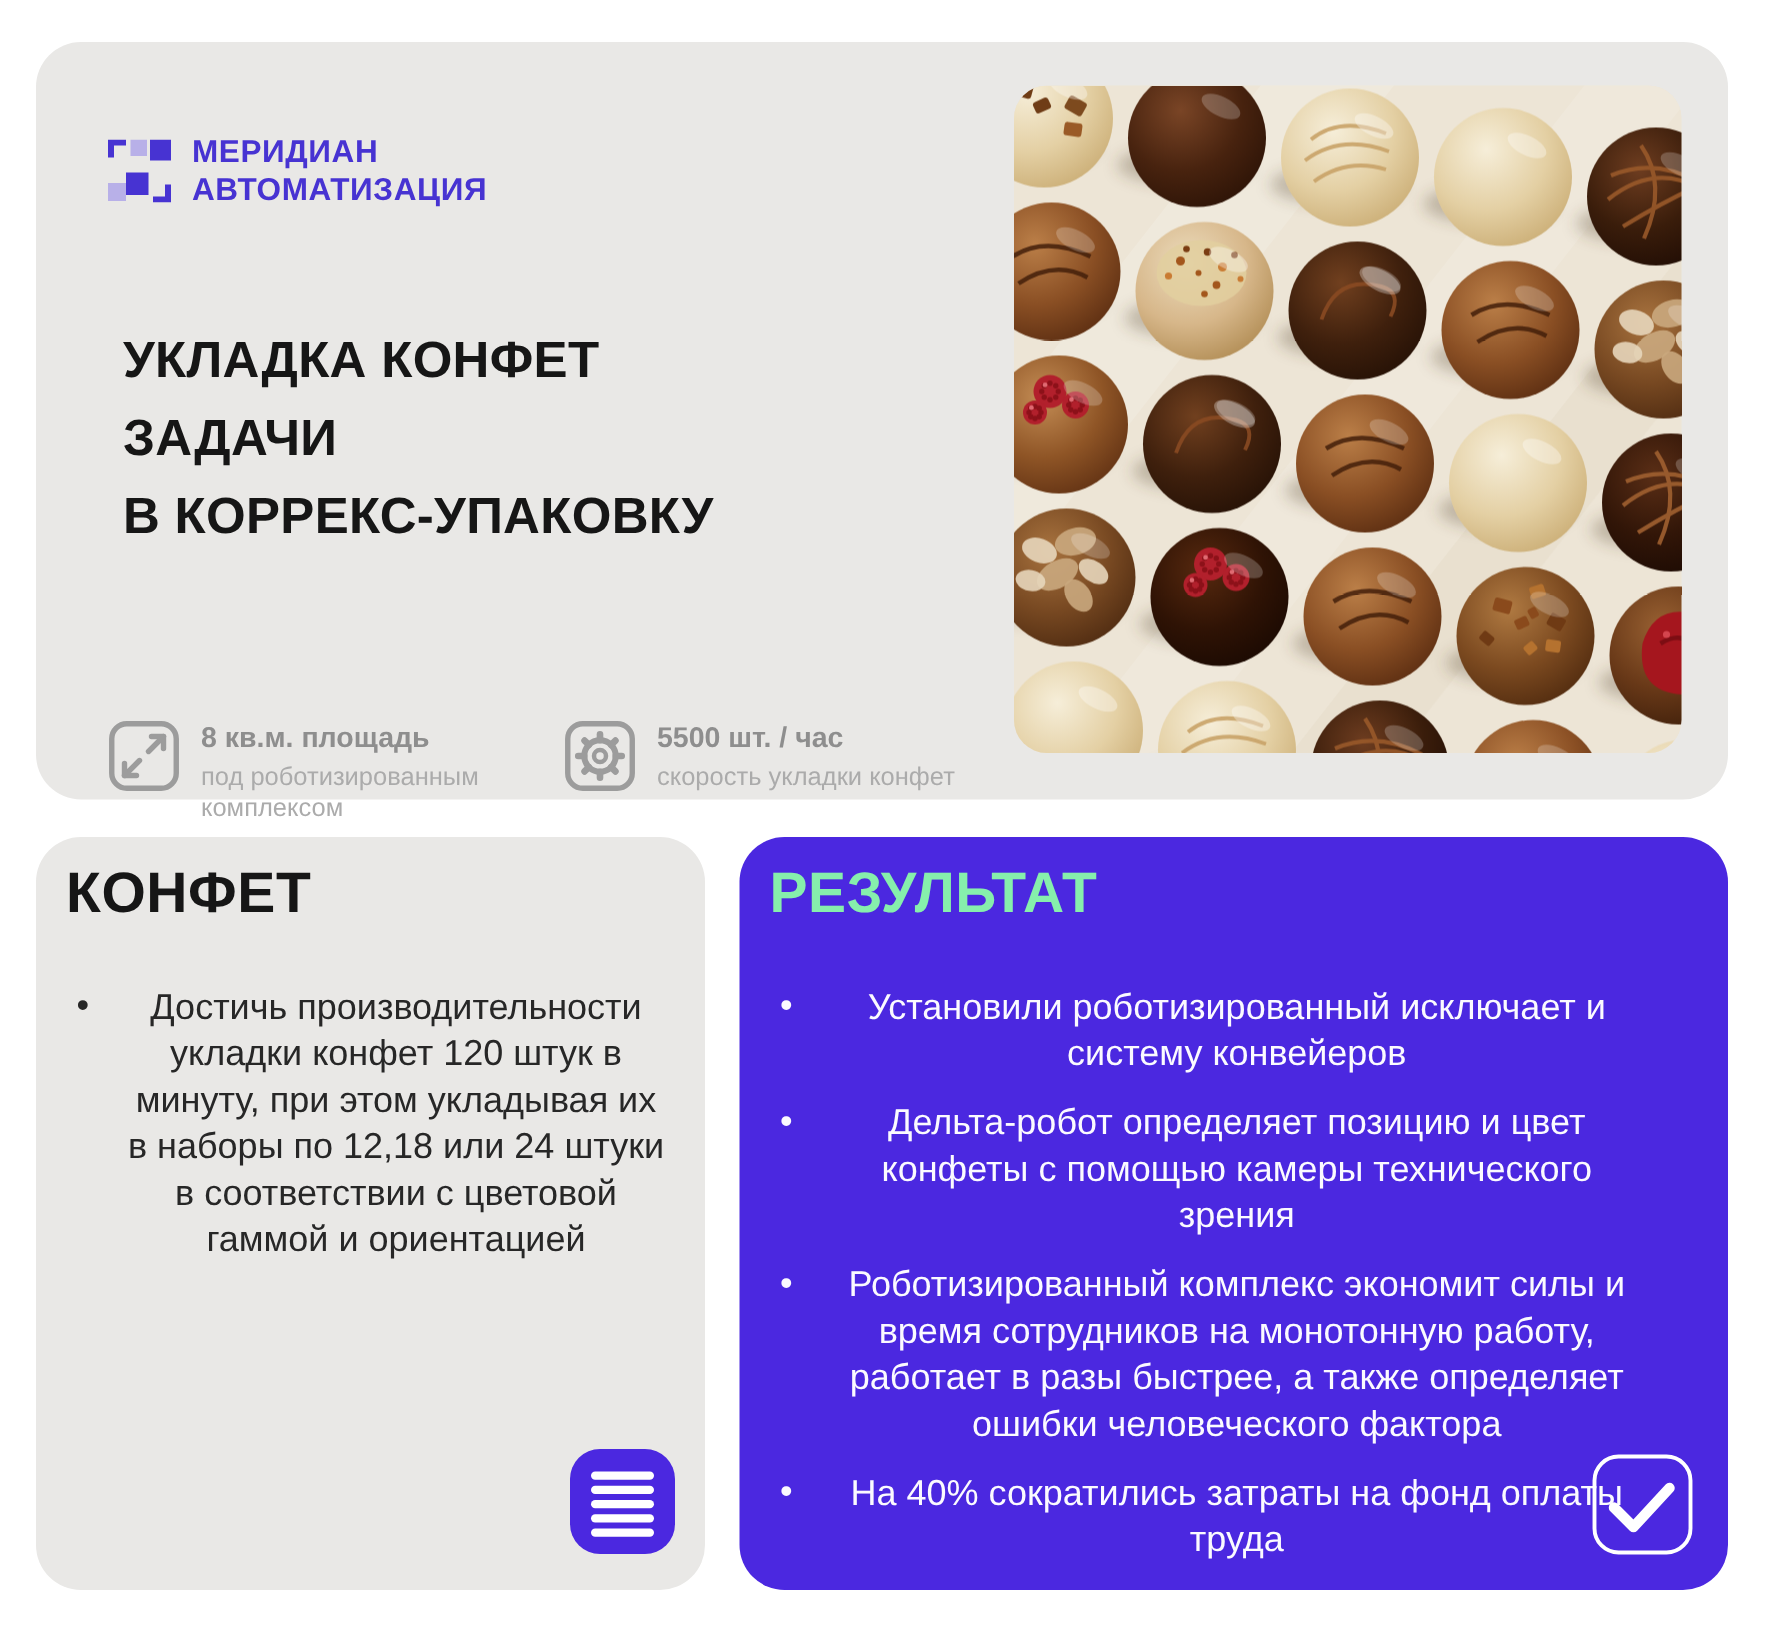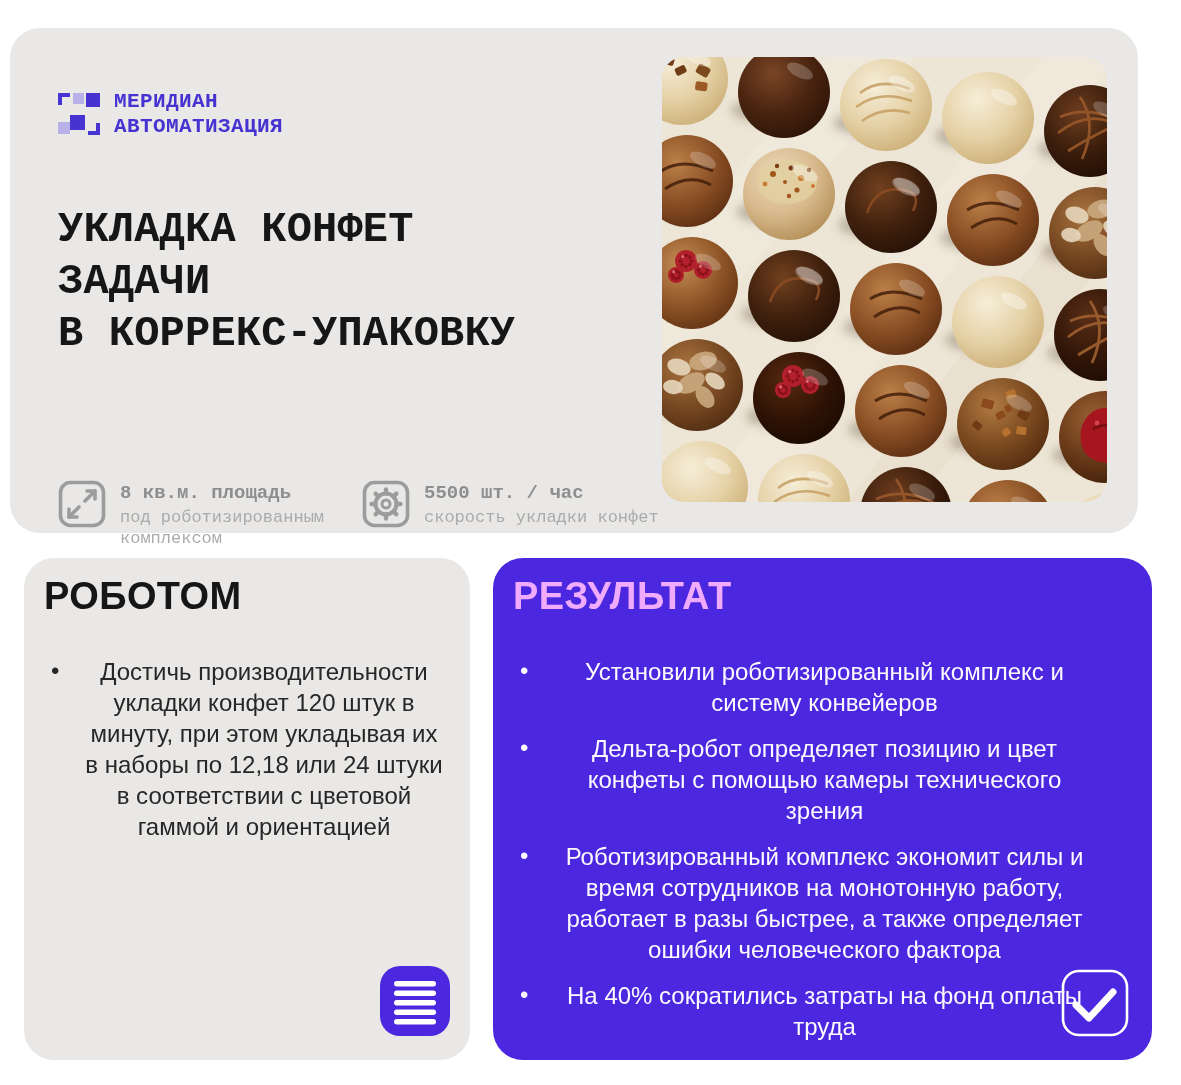--- a/index.html
+++ b/index.html
@@ -1,30 +1,30 @@
 <!DOCTYPE html>
 <html lang="ru" style="--accent: #4B28E0; --card-gray: #E9E8E6; --logo-purple: #4733D2; --logo-light: #B8B0E8; --title-black: #161616; --stat-gray: #8E8E8E; --stat-caption-gray: #ABABAB; --photo-bg: #EDE5D6;"><head>
 <meta charset="utf-8">
 <style>
   html,body{margin:0;padding:0;background:#fff;}
   .page{position:relative;width:1181px;height:1085px;background:#fff;overflow:hidden;
         font-family:"Liberation Sans","DejaVu Sans",sans-serif;}
   .card{position:absolute;border-radius:30px;background:var(--card-gray,#E9E8E6);}
-  #top-card{left:10px;top:28px;width:1128px;height:505px;font-family:Liberation Mono, monospace;}
+  #top-card{left:24px;top:28px;width:1128px;height:505px;}
   #tasks-card{left:24px;top:558px;width:446px;height:502px;}
   #results-card{left:493px;top:558px;width:659px;height:502px;background:var(--accent,#4B28E0);}
 
   
   .logo{position:absolute;left:48px;top:61px;display:flex;align-items:center;gap:14px;}
   .logo svg{display:block;}
   .logo-name{font-size:21px;line-height:25px;font-weight:800;letter-spacing:.4px;
              color:var(--logo-purple,#4733D2);}
 
   
-  h1{position:absolute;left:48px;top:176px;margin:0;font-size:42px;line-height:52px;
+  h1{position:absolute;left:48px;top:176px;margin:10px;font-size:34px;line-height:52px;
      font-weight:700;color:var(--title-black,#161616);letter-spacing:.2px;}
   h1 span{display:block;}
 
   
   .stat{position:absolute;top:452px;display:flex;gap:14px;align-items:flex-start;}
   #stat-1{left:48px;}
   #stat-2{left:352px;}
   .stat-icon svg{display:block;}
   .stat-text{max-width:238px;padding-top:2px;}
   .stat-value{font-size:19px;font-weight:700;color:var(--stat-gray,#8E8E8E);margin-bottom:3px;}
@@ -32,21 +32,21 @@
 
   
   .photo{position:absolute;left:652px;top:29px;width:445px;height:445px;border-radius:22px;
          overflow:hidden;background:var(--photo-bg,#EDE5D6);}
   .photo svg{display:block;}
 
   
   .card-inner{padding:16px 20px 0 20px;}
   h2{margin:0;font-size:38px;line-height:44px;font-weight:800;letter-spacing:.4px;}
   #tasks-card h2{color:var(--title-black,#161616);}
-  #results-card h2{color:#f0abfc;}
+  #results-card h2{color:#86efac;}
   ul.bullets{list-style:none;margin:38px 0 0 0;padding:0;font-size:24px;line-height:31px;text-align:center;}
   #tasks-card .bullets{color:#272727;width:402px;}
   #results-card .bullets{color:#FBFAFF;width:585px;}
   .bullets li{position:relative;padding-left:38px;margin-bottom:15px;}
   .bullets li::before{content:"\2022";position:absolute;left:7px;top:-1px;}
 
   .corner-icon{position:absolute;}
   #doc-icon{right:20px;bottom:24px;}
   #check-icon{right:22px;bottom:22px;}
   .corner-icon svg{display:block;}
@@ -435,21 +435,21 @@
           <rect x="466" y="466" width="13" height="10" rx="2" fill="#7d4a1e" transform="rotate(30 466 466)"></rect>
           <rect x="440" y="472" width="11" height="8" rx="2" fill="#6f3c16" transform="rotate(-25 440 472)"></rect>
           <rect x="462" y="484" width="12" height="9" rx="2" fill="#9a5a26" transform="rotate(8 462 484)"></rect>
           <ellipse cx="464" cy="461" rx="14" ry="6.5" fill="#ffffff" opacity="0.35" transform="rotate(26 464 461)"></ellipse>
         </svg>
     </div>
   </section>
 
   <section class="card" id="tasks-card">
     <div class="card-inner">
-      <h2>РОБОТОМ</h2>
+      <h2>КОНФЕТ</h2>
       <ul class="bullets">
         <li>Достичь производительности укладки конфет 120 штук в минуту, при этом укладывая их в наборы по 12,18 или 24 штуки в соответствии с цветовой гаммой и ориентацией</li>
       </ul>
     </div>
     <span class="corner-icon" id="doc-icon">
       <svg width="70" height="70" viewBox="0 0 70 70" aria-hidden="true">
         <rect x="0" y="0" width="70" height="70" rx="20" fill="var(--accent,#4B28E0)"></rect>
         <g fill="#FFFFFF">
           <rect x="14" y="15" width="42" height="5.5" rx="2.75"></rect>
           <rect x="14" y="24.5" width="42" height="5.5" rx="2.75"></rect>
@@ -458,21 +458,21 @@
           <rect x="14" y="53" width="42" height="5.5" rx="2.75"></rect>
         </g>
       </svg>
     </span>
   </section>
 
   <section class="card" id="results-card">
     <div class="card-inner">
       <h2>РЕЗУЛЬТАТ</h2>
       <ul class="bullets">
-        <li>Установили роботизированный комплекс и систему конвейеров</li>
+        <li>Установили роботизированный исключает и систему конвейеров</li>
         <li>Дельта-робот определяет позицию и цвет конфеты с помощью камеры технического зрения</li>
         <li>Роботизированный комплекс экономит силы и время сотрудников на монотонную работу, работает в разы быстрее, а также определяет ошибки человеческого фактора</li>
         <li>На 40% сократились затраты на фонд оплаты труда</li>
       </ul>
     </div>
     <span class="corner-icon" id="check-icon">
       <svg width="70" height="70" viewBox="0 0 70 70" fill="none" aria-hidden="true">
         <rect x="3" y="3" width="64" height="64" rx="16" stroke="#FFFFFF" stroke-width="2.6"></rect>
         <path d="M16 37 L29 50 L53 24" stroke="#FFFFFF" stroke-width="7" stroke-linecap="round" stroke-linejoin="round"></path>
       </svg>

